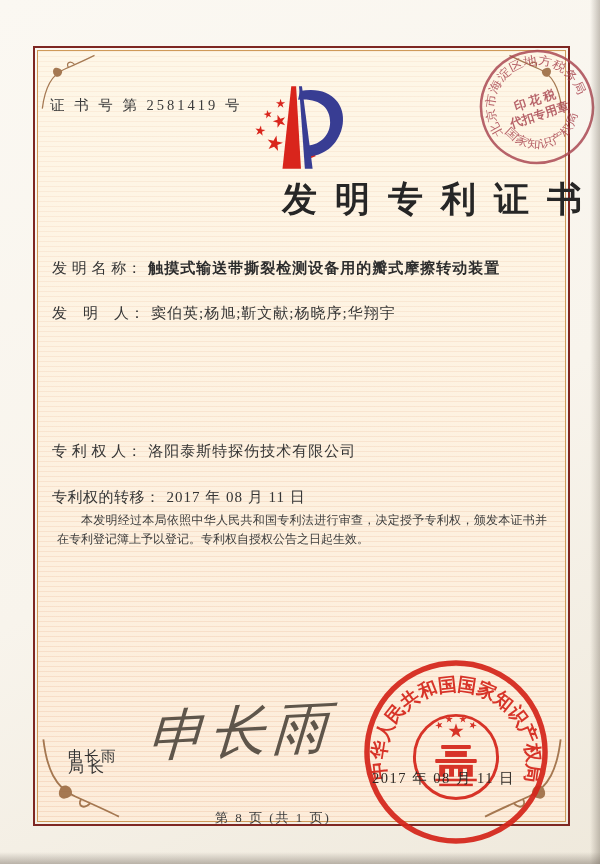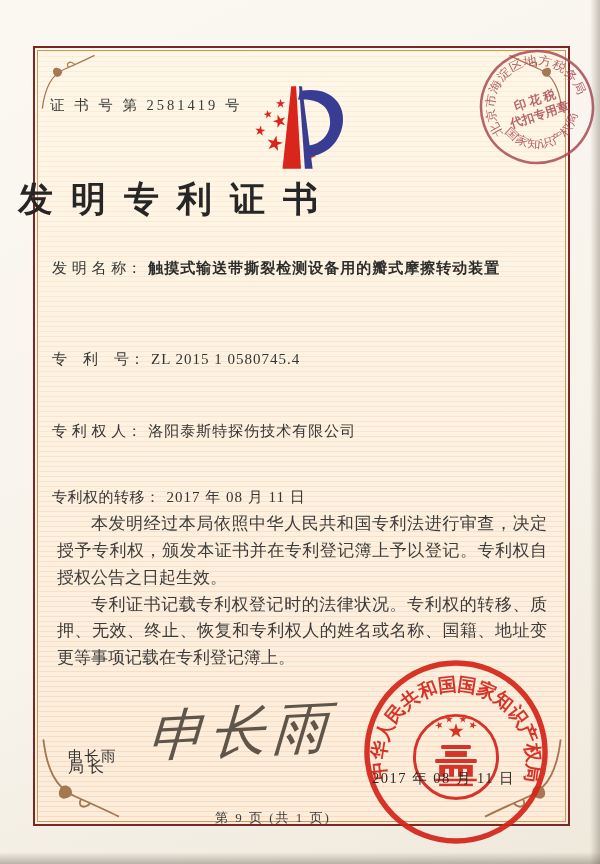--- a/index.html
+++ b/index.html
@@ -23,29 +23,29 @@
     background-color:#fdf3e2;}
   .corner{position:absolute;stroke:#96643a;fill:none;stroke-width:2.2;opacity:.85;}
   .corner .leaf{fill:#96643a;stroke:none;}
   .c-tl{left:40px;top:53px;width:58px;height:58px;}
   .c-tr{right:36px;top:53px;width:58px;height:58px;transform:scaleX(-1);}
   .c-bl{left:40px;bottom:44px;width:84px;height:84px;transform:scaleY(-1);}
   .c-br{right:36px;bottom:44px;width:84px;height:84px;transform:scale(-1,-1);}
   
   .cert-no{position:absolute;left:50px;top:96px;font-size:14.5px;letter-spacing:3px;color:#3b3b3b;}
   .logo{position:absolute;left:232px;top:82px;width:136px;height:92px;}
-  .title{position:absolute;left:0;top:176px;width:100%;text-align:left;
+  .title{position:absolute;left:0;top:176px;width:100%;text-align:right;
     font-size:35px;font-weight:700;letter-spacing:18px;padding-left:18px;box-sizing:border-box;color:#262626;}
   
   .field-row{position:absolute;left:52px;width:500px;font-size:15px;color:#353535;letter-spacing:.5px;white-space:nowrap;}
   .flabel{margin-right:6px;}
   .fvalue{letter-spacing:1px;}
   .fvalue.strong{font-weight:700;color:#2d2d2d;}
   
-  .body-text{position:absolute;left:57px;top:511px;width:490px;font-size:17px;
+  .body-text{position:absolute;left:57px;top:511px;width:490px;font-size:12px;
     line-height:1.58;text-align:justify;color:#3c3c3c;}
   .body-text p{margin:0;text-indent:2em;}
   
   .sig-role{position:absolute;left:68px;top:757px;font-size:16px;letter-spacing:4px;color:#333;}
   .sig-name{position:absolute;left:68px;top:747px;font-size:14.5px;letter-spacing:2px;color:#333;}
   .autograph{position:absolute;left:148px;top:694px;width:220px;font-size:56px;color:#4a4238;
     transform:rotate(-3deg) skewX(-6deg);letter-spacing:6px;opacity:.88;font-style:italic;}
   
   .seal{position:absolute;left:362px;top:658px;width:188px;height:188px;opacity:.93;}
   .seal-date{position:absolute;left:372px;top:769px;font-size:14.5px;letter-spacing:1.5px;color:#2e2a26;z-index:5;}
@@ -109,33 +109,32 @@
       <polygon points="69,3 72,3 83,88 75,88"></polygon>
       <path d="M70,8 C100,2 117,20 114,42 C111,62 96,74 81,75 L78,64 C92,63 101,52 101,40 C101,25 90,15 68,17 Z"></path>
     </g>
   </svg>
 
   <div class="title">发明专利证书</div>
 
   <div class="field-row" style="top:259px">
     <span class="flabel">发 明 名 称：</span><span class="fvalue strong">触摸式输送带撕裂检测设备用的瓣式摩擦转动装置</span>
   </div>
-  <div class="field-row" style="top:350px">
-    <span class="flabel">专　利　号：</span><span class="fvalue">ZL 2015 1 0580745.4</span>
+  <div class="field-row" style="top:304px">
+    <span class="flabel">发　明　人：</span><span class="fvalue">窦伯英;杨旭;靳文献;杨晓序;华翔宇</span>
   </div>
-  <div class="field-row" style="top:422px">
+  <div class="field-row" style="top:442px">
     <span class="flabel">专 利 权 人：</span><span class="fvalue">洛阳泰斯特探伤技术有限公司</span>
   </div>
   <div class="field-row" style="top:488px">
     <span class="flabel">专利权的转移：</span><span class="fvalue">2017 年 08 月 11 日</span>
   </div>
 
   <div class="body-text">
     <p>本发明经过本局依照中华人民共和国专利法进行审查，决定授予专利权，颁发本证书并在专利登记簿上予以登记。专利权自授权公告之日起生效。</p>
-    <p>专利证书记载专利权登记时的法律状况。专利权的转移、质押、无效、终止、恢复和专利权人的姓名或名称、国籍、地址变更等事项记载在专利登记簿上。</p>
   </div>
 
   <div class="sig-role">局长</div>
   <div class="sig-name">申长雨</div>
   <div class="autograph">申长雨</div>
 
   <svg class="seal" viewBox="0 0 190 190">
     <defs>
       <path id="sealArc" d="M 25 122 A 72 72 0 1 1 165 122" fill="none"></path>
     </defs>
@@ -176,17 +175,17 @@
         <textPath href="#tsTop" textLength="148" lengthAdjust="spacingAndGlyphs">北京市海淀区地方税务局</textPath>
       </text>
       <text x="60" y="57" font-size="12" font-weight="700" text-anchor="middle" stroke="none">印 花 税</text>
       <text x="60" y="72" font-size="12" font-weight="700" text-anchor="middle" stroke="none">代扣专用章</text>
       <text font-size="11" stroke="none">
         <textPath href="#tsBot" textLength="92" lengthAdjust="spacingAndGlyphs">国家知识产权局</textPath>
       </text>
     </g>
   </svg>
 
-  <div class="footer">第 9 页 (共 1 页)</div>
+  <div class="footer">第 8 页 (共 1 页)</div>
 
   <div class="edge-right"></div>
   <div class="edge-bottom"></div>
 </div>
 
 </body></html>

